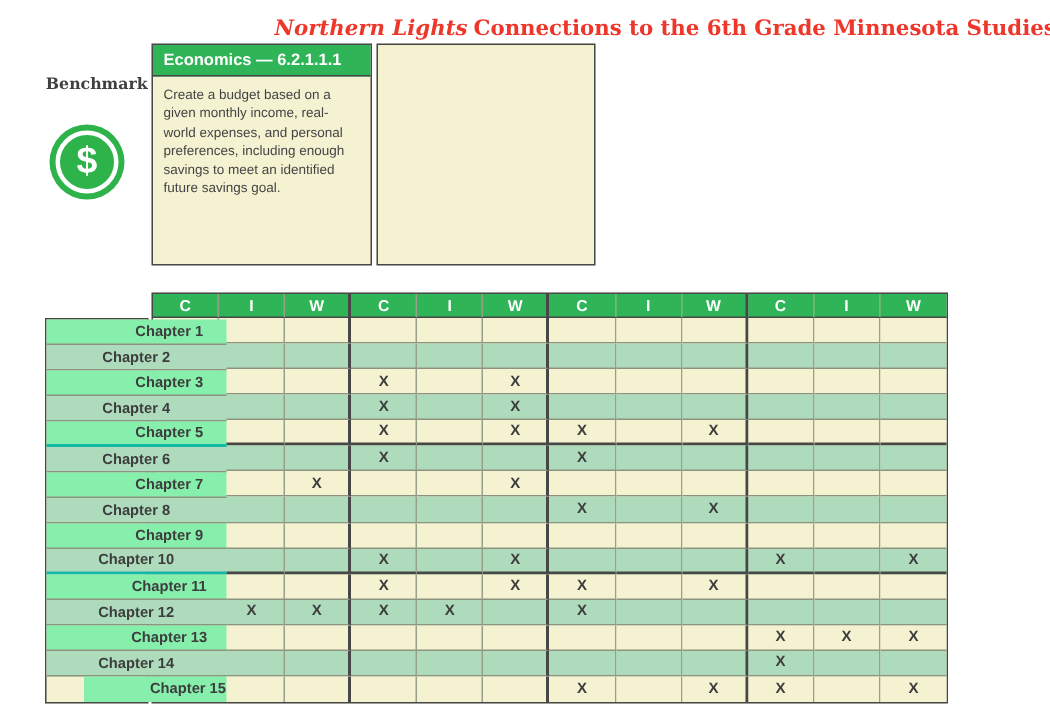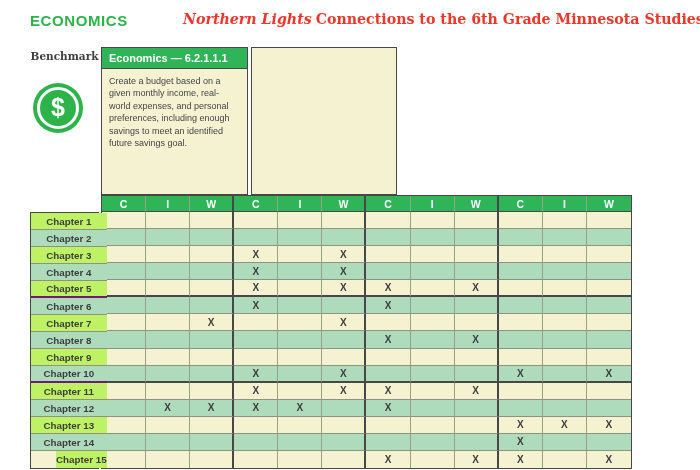--- a/index.html
+++ b/index.html
@@ -20,21 +20,21 @@
                     font-family:"DejaVu Serif", serif; font-weight:700; font-size:10.5px;
                     color:#3f3f3f; }
   .coin { position:absolute; left:33px; top:83px; width:50px; height:50px;
           border-radius:50%; background:#2db34a; }
   .coin .ring { position:absolute; inset:4px; border:3.5px solid #fff; border-radius:50%; }
   .coin .dollar { position:absolute; inset:0; display:flex; align-items:center;
                   justify-content:center; color:#fff; font-weight:700; font-size:25px;
                   padding-bottom:2px; }
 
   
-  .standards-row { position:absolute; left:101px; top:47px; width:595px; height:148px;
+  .standards-row { position:absolute; left:101px; top:29px; width:595px; height:148px;
                    display:grid; grid-template-columns:repeat(4,1fr); column-gap:3px; }
   .std-box { border:1.5px solid #474747; background:#f4f2d1; display:flex;
              flex-direction:column; }
   .std-bar { background:#2fb457; border-bottom:1.5px solid #474747; color:#fff;
              font-weight:700; font-size:11px; line-height:20px; height:21px;
              padding-left:7px; white-space:nowrap; }
   .std-desc { padding:6px 7px; font-size:9px; line-height:1.38; color:#454545; }
 
   
   .grid { position:absolute; left:101px; top:195px; width:531px; height:274px;
@@ -54,30 +54,29 @@
   .gcell.last-row  { border-bottom:none; }
 
   
   .labels { position:absolute; left:30px; top:212px; width:69px; height:257px;
             border:1.5px solid #474747; display:grid;
             grid-template-rows:repeat(15,1fr); background:#f4f2d1; }
   .lcell { display:flex; align-items:center; justify-content:center;
            border-bottom:1px solid #8d937f; font-size:9.8px; font-weight:600;
            color:#3d3d3d; white-space:nowrap; }
   .lcell.row-green { background:#aedbbc; }
-  .lcell.row-cream { background:#bef264; }
-  .lcell.block-end { border-bottom:2px solid #701a75; }
+  .lcell.row-cream { background:#86efac;padding-left:44px; }
+  .lcell.block-end { border-bottom:2px solid #14b8a6; }
   .lcell.last-row  { border-bottom:none;margin-left:25px; }
 </style>
 </head>
 <body>
 
 <div class="page">
 
-  <div class="brand">ECONOMICS</div>
 
   <div class="doc-title">
     <span class="it">Northern Lights</span><span>Connections to the 6th Grade Minnesota Studies Standards</span>
   </div>
 
   <div class="benchmark-word">Benchmark</div>
 
   <div class="coin">
     <div class="ring"></div>
     <span class="dollar">$</span>

